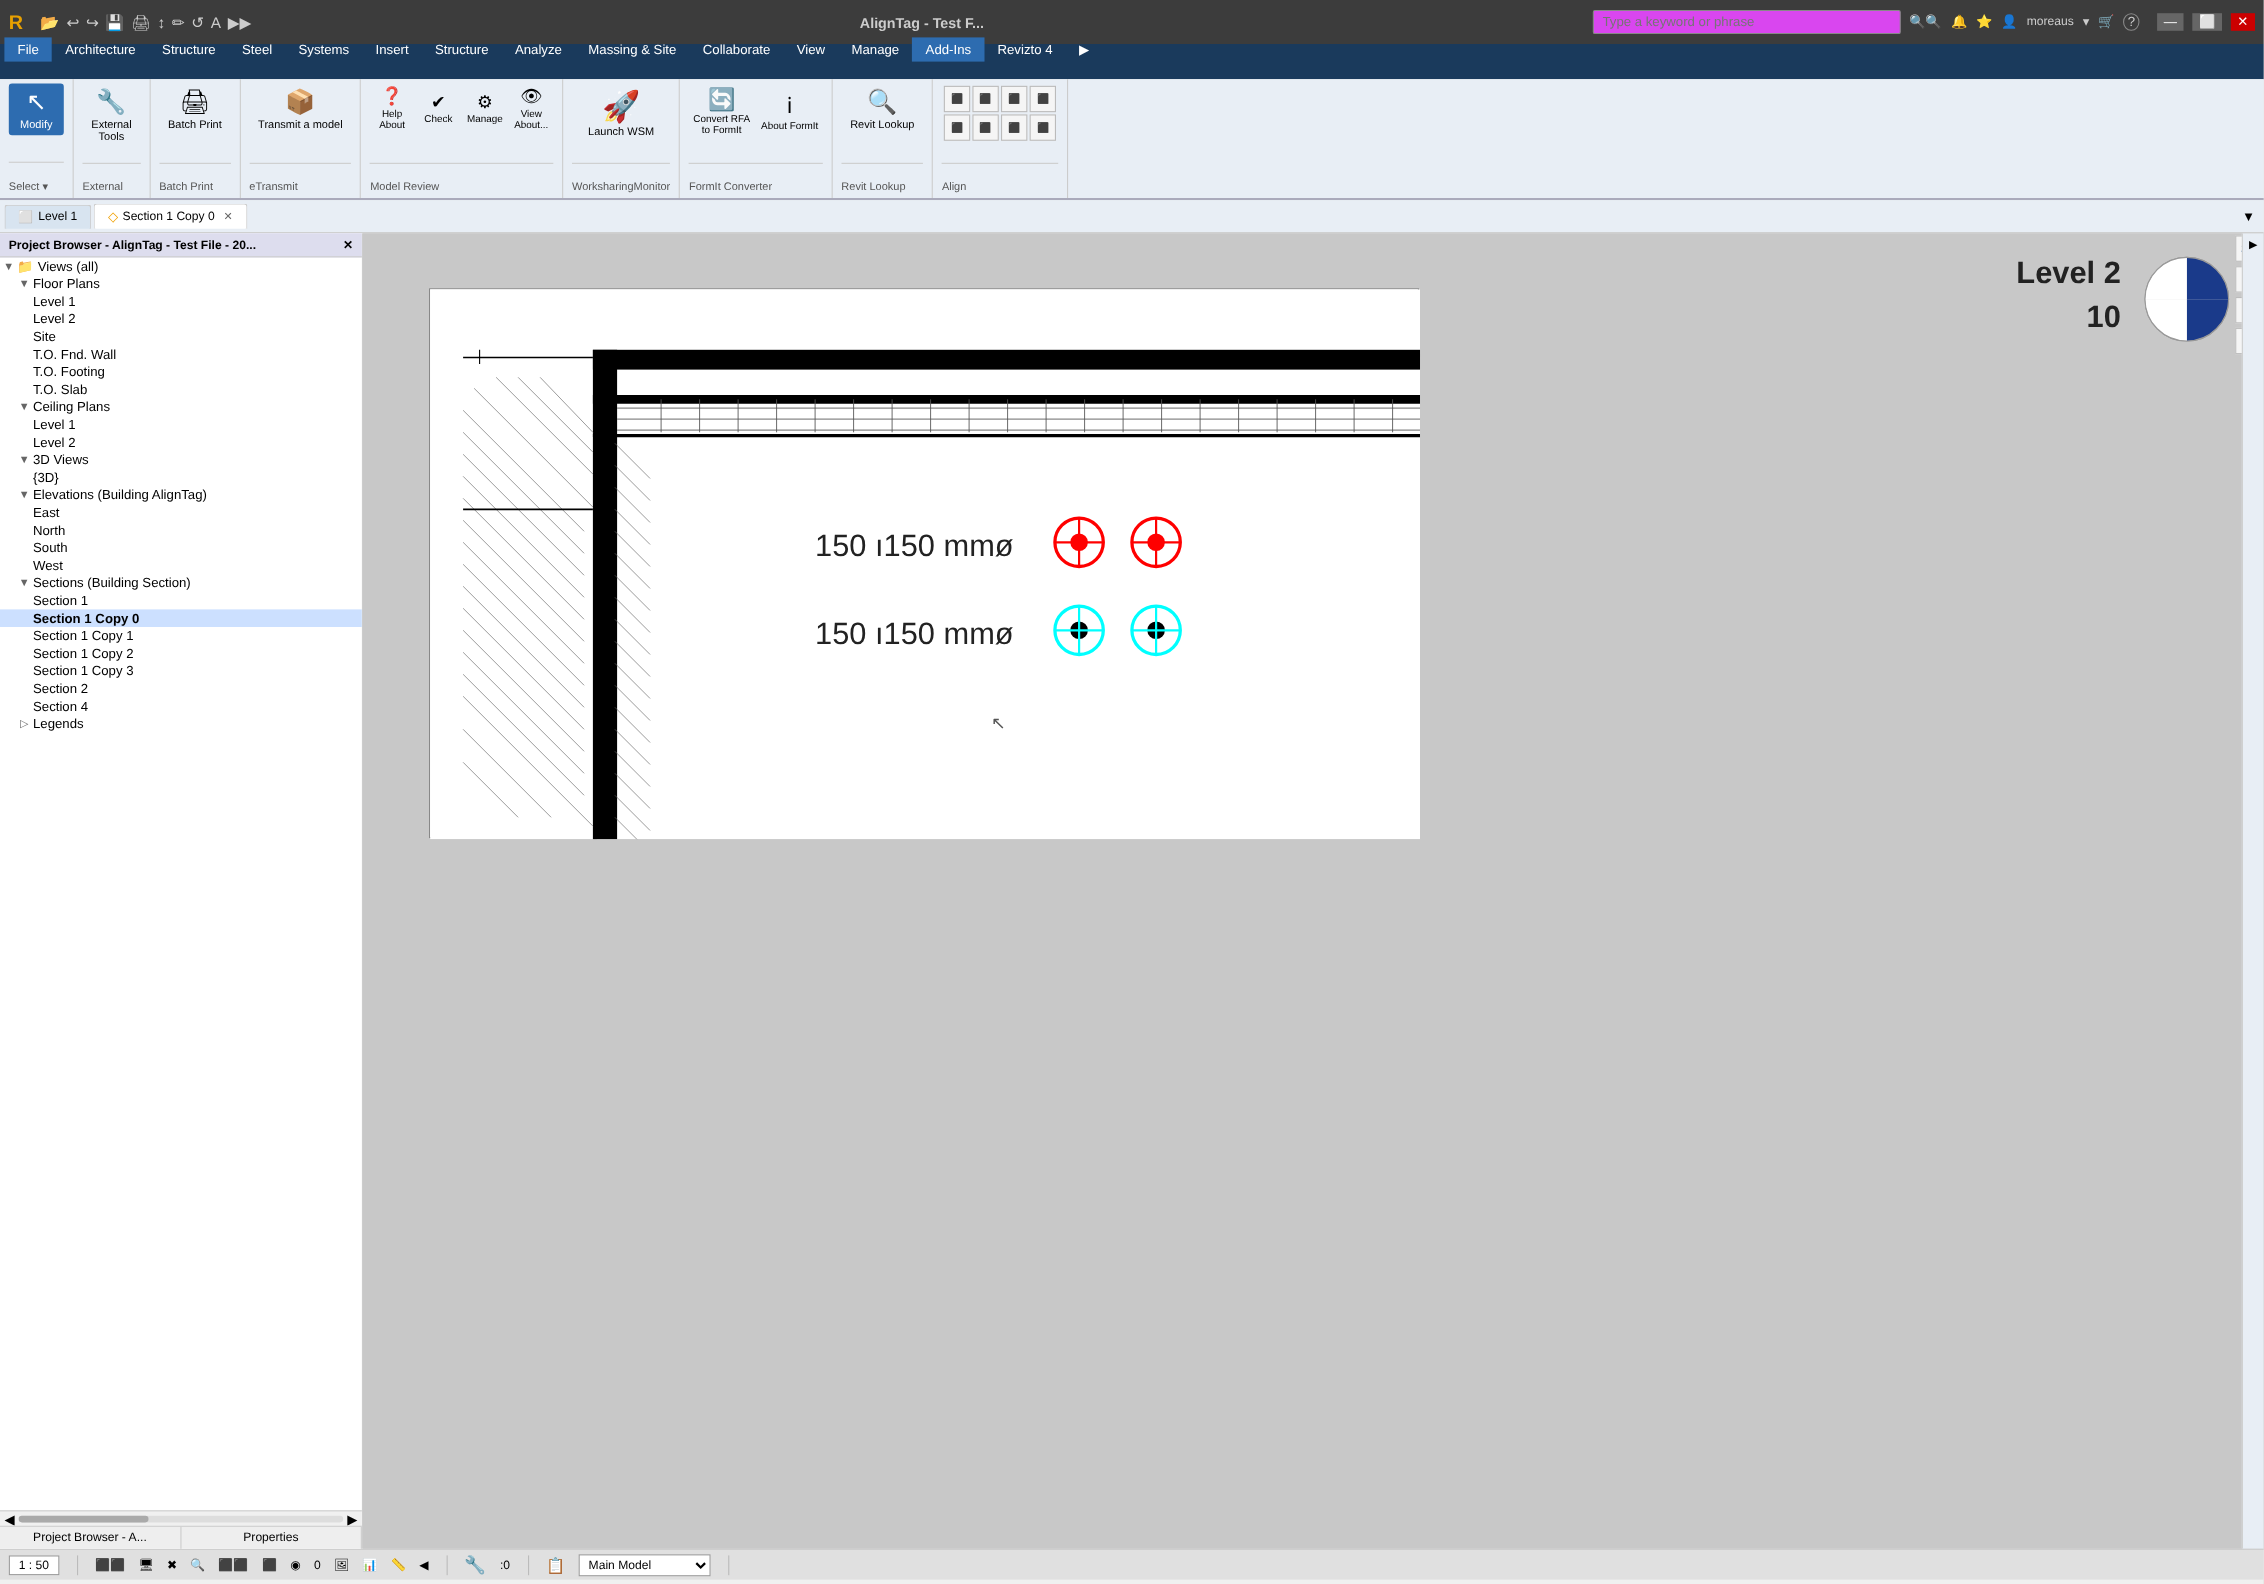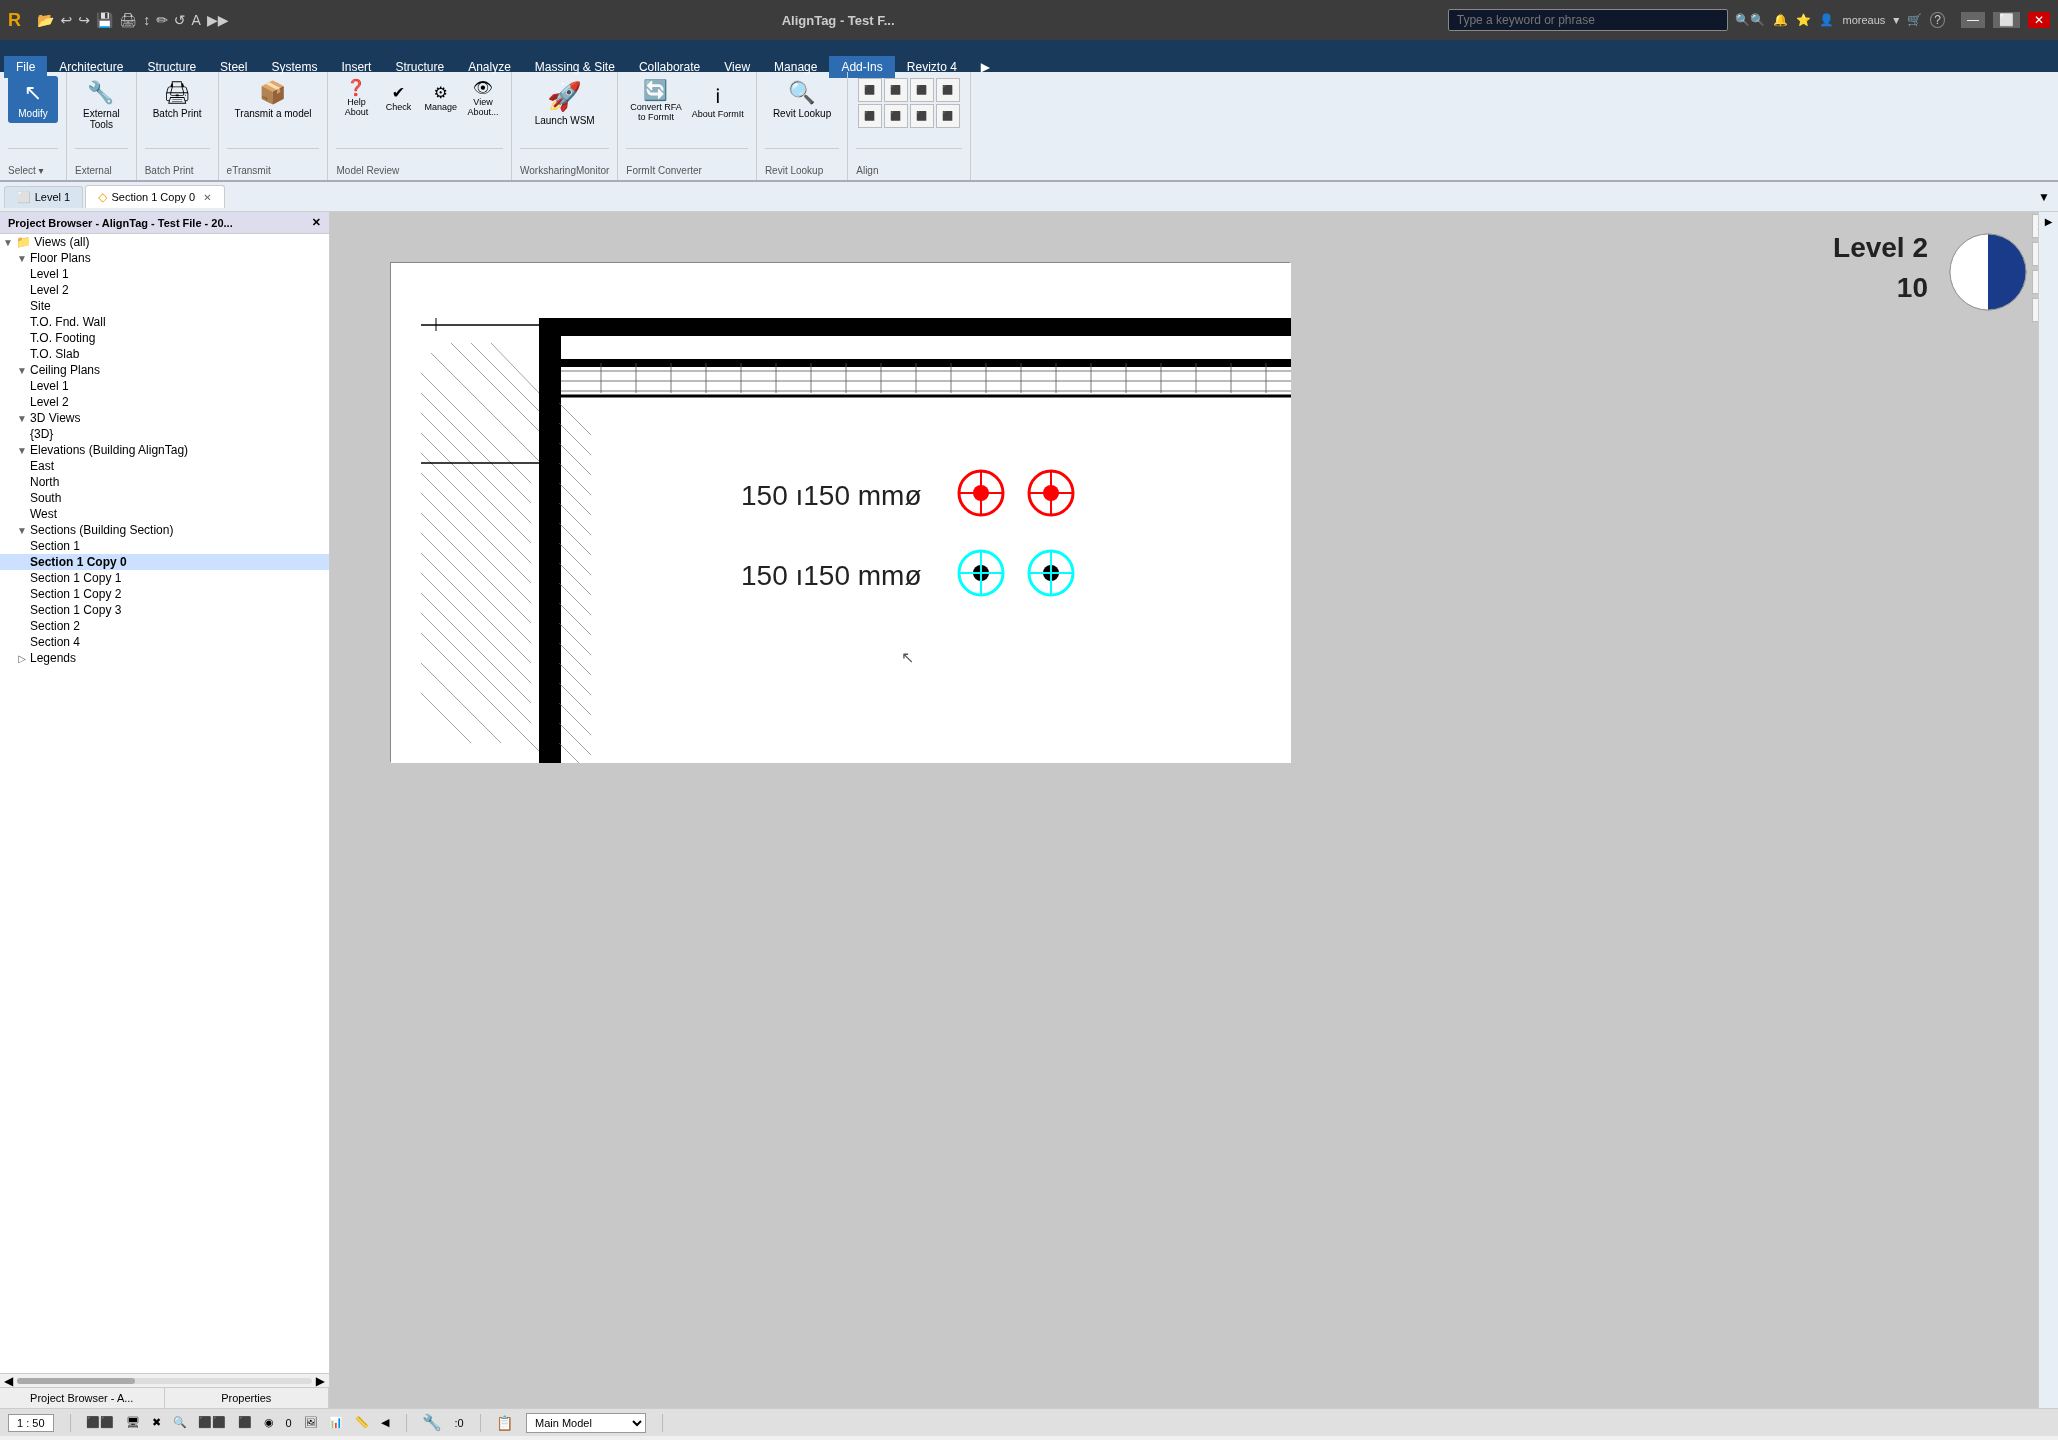--- a/index.html
+++ b/index.html
@@ -6,29 +6,29 @@
     body { font-family: 'Segoe UI', Arial, sans-serif; font-size: 12px; background: #f0f0f0; overflow: hidden; width: 2058px; height: 1440px; }
 
     
     #title-bar {
       display: flex; align-items: center; background: #3c3c3c; color: white;
       height: 40px; padding: 0 8px; gap: 8px;
     }
     #title-bar .logo { color: #e8a000; font-weight: bold; font-size: 18px; margin-right: 8px; }
     #title-bar .title-text { flex: 1; text-align: center; font-size: 13px; color: #ccc; font-weight: bold; }
     #title-bar .search-box {
-      background: #0f172a; border: 1px solid #888; color: white; padding: 3px 8px;
+      background: #d946ef; border: 1px solid #888; color: white; padding: 3px 8px;
       width: 280px; font-size: 12px; border-radius: 2px;
     }
     .toolbar-icons { display: flex; align-items: center; gap: 6px; }
     .toolbar-icons span { color: #ccc; font-size: 14px; cursor: pointer; }
 
     
     #menu-bar {
-      display: flex; align-items: flex-start; background: #1a3a5c; color: white;
+      display: flex; align-items: flex-end; background: #1a3a5c; color: white;
       height: 30px; padding: 16px 4px;
     }
     .menu-item {
       padding: 4px 12px; cursor: pointer; font-size: 12px; white-space: nowrap;
     }
     .menu-item.active { background: #2d6cb0; }
 
     
     #ribbon {
       display: flex; background: #e8eef5; border-bottom: 2px solid #aab; height: 110px;

